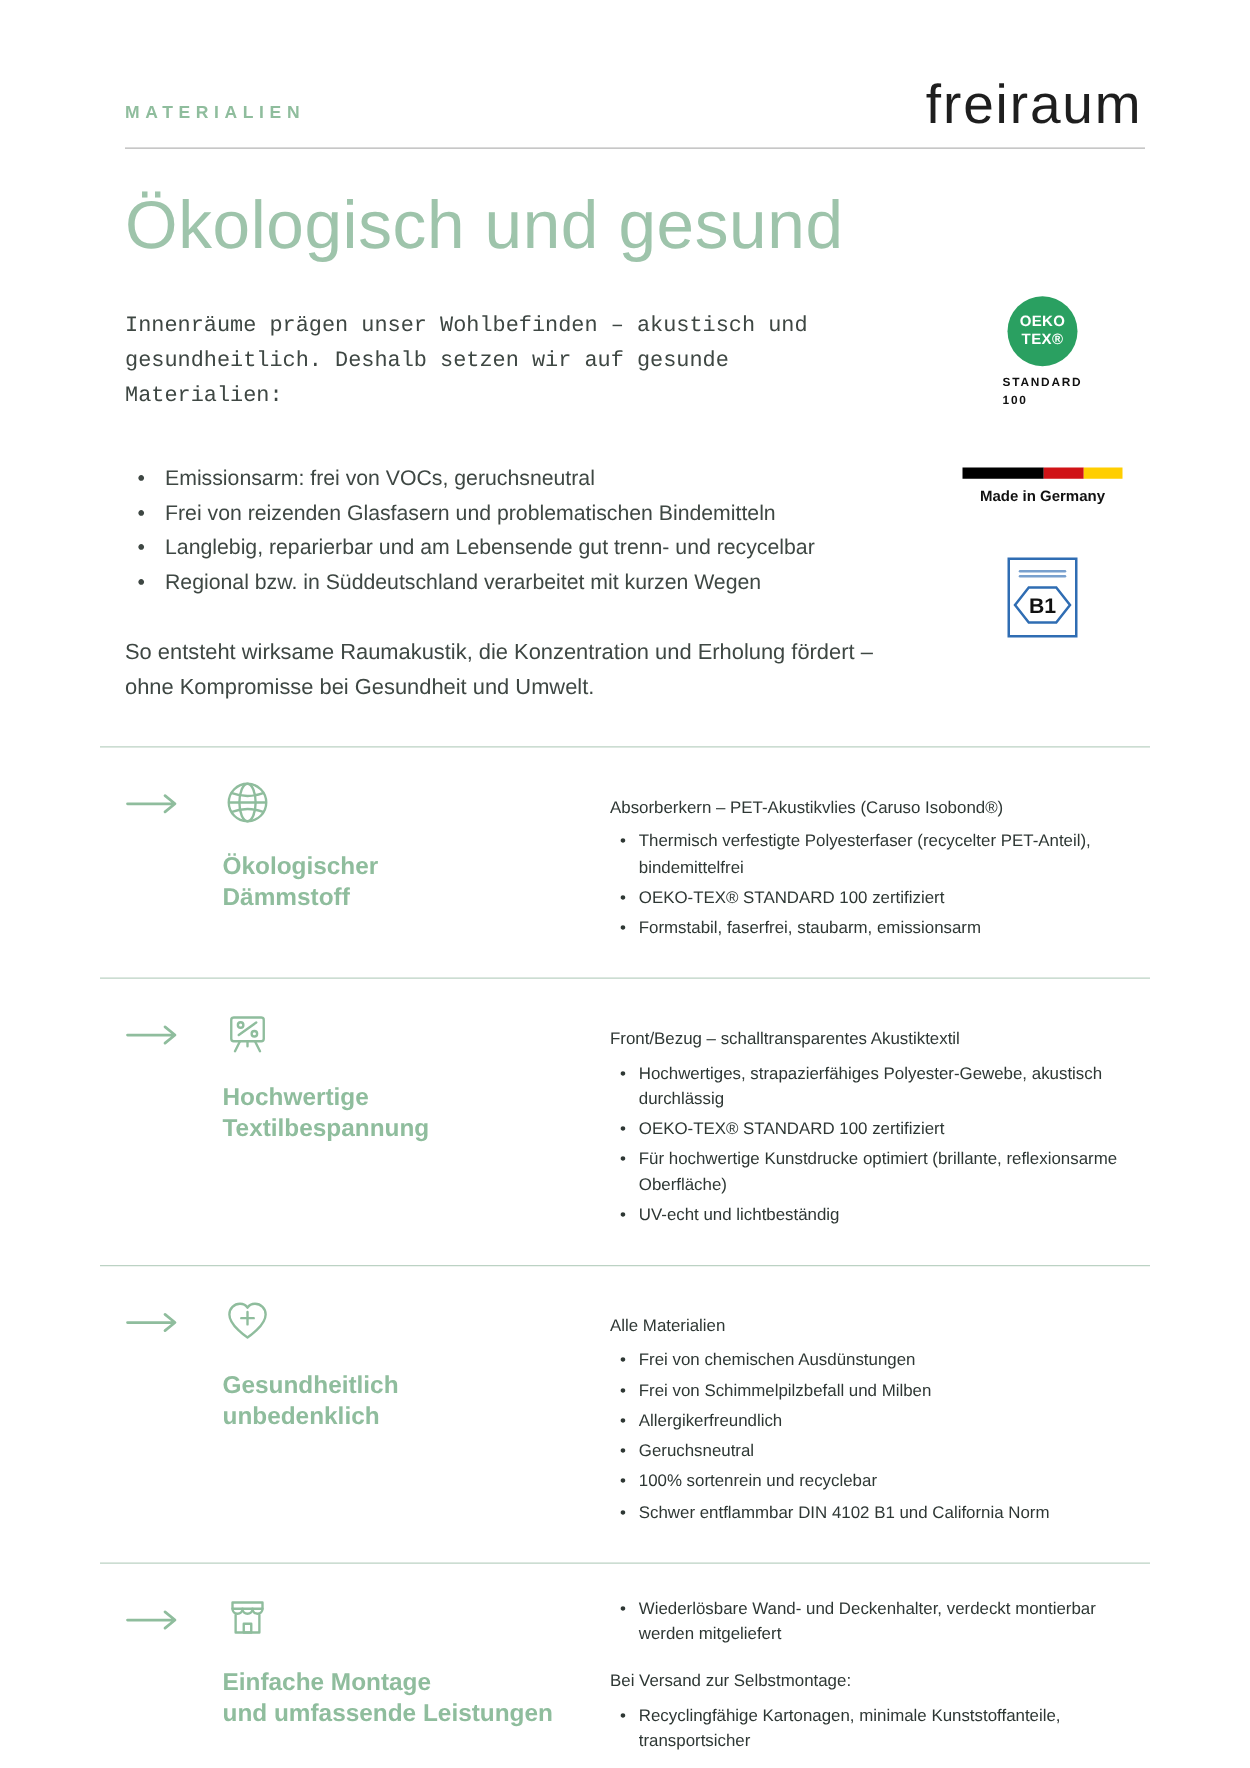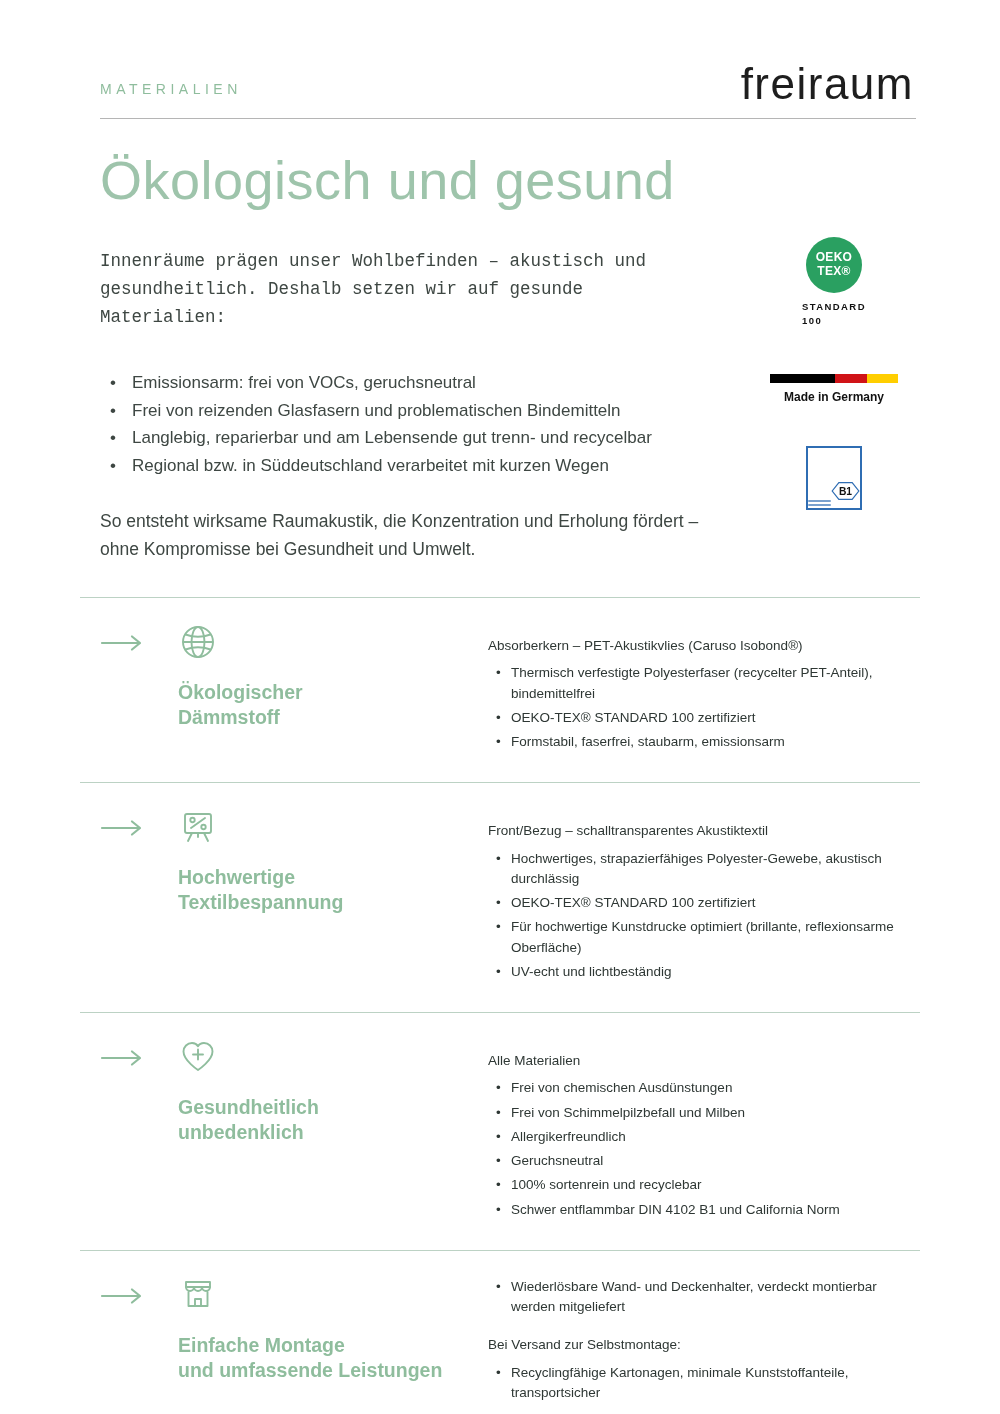--- a/index.html
+++ b/index.html
@@ -6,21 +6,21 @@
   html,body { background:#ffffff; }
   body {
     width:1000px; height:1414px; overflow:hidden; position:relative;
     font-family:"Liberation Sans", sans-serif;
     color:var(--text, #3e4743);
   }
   .page { width:1000px; height:1414px; display:flex; flex-direction:column; background:#fff; }
 
   
   .header { display:flex; justify-content:space-between; align-items:flex-end; padding:62px 86px 12px 100px; }
-  .eyebrow { color:var(--accent,#8fbd9d); font-size:14px; font-weight:400; letter-spacing:4.5px; padding-bottom:9px; }
+  .eyebrow { color:var(--accent,#8fbd9d); font-size:14px; font-weight:700; letter-spacing:4.5px; padding-bottom:9px; }
   .brand { font-size:44px; font-weight:300; letter-spacing:1.5px; color:#1e1e1e; line-height:1; }
   .header-rule { border:none; border-top:1.5px solid #b5b5b5; margin:0 84px 0 100px; }
 
   
   .main { position:relative; padding:30px 100px 34px 100px; }
   .title { font-size:54px; font-weight:400; color:var(--accent-light,#9ec4ab); letter-spacing:0.5px; margin-bottom:36px; }
   .lead { width:560px; font-size:17.5px; line-height:1.6; margin-bottom:38px; color:var(--text,#3e4743);font-family:Liberation Mono, monospace; }
   .intro-list { list-style:none; width:630px; margin-bottom:28px; }
   .intro-list li { position:relative; padding-left:32px; font-size:17px; line-height:1.62; color:var(--text,#3e4743); }
   .intro-list li::before { content:"•"; position:absolute; left:10px; }
@@ -33,21 +33,21 @@
                  color:#fff; display:flex; flex-direction:column; align-items:center; justify-content:center;
                  font-weight:700; font-size:12px; line-height:1.15; letter-spacing:0.3px; }
   .oeko-sub { margin-top:7px; text-align:left; font-weight:700; font-size:9.5px; letter-spacing:1.4px; color:#111; line-height:1.45; }
   .mig { margin-top:46px; display:flex; flex-direction:column; align-items:center; }
   .flagbar { display:flex; width:128px; height:9px; }
   .flagbar .f-black { flex:5; background:#000; }
   .flagbar .f-red   { flex:2.4; background:var(--flag-red,#d01317); }
   .flagbar .f-gold  { flex:2.4; background:var(--flag-gold,#ffce00); }
   .mig-label { margin-top:7px; font-size:12px; font-weight:700; color:#111; }
   .b1 { margin-top:42px; }
-  .b1-box { width:56px; height:64px; border:2px solid var(--b1-blue,#2f6db3); display:flex; flex-direction:row; align-items:flex-end; padding-top:6px; background:#fff; }
+  .b1-box { width:56px; height:64px; border:2px solid var(--b1-blue,#2f6db3); display:flex; flex-direction:column; align-items:center; padding-top:6px; background:#fff; }
   .b1-fineprint { width:38px; }
   .b1-fineprint i { display:block; height:2px; background:var(--b1-blue,#2f6db3); opacity:.65; margin:2px 0; border-radius:1px; }
   .b1-hex { margin-top:3px; }
   .b1-hex text { font-family:"Liberation Sans",sans-serif; font-weight:700; font-size:17px; fill:#111; }
 
   
   .feature { display:flex; margin:0 80px; padding:24px 0 26px 20px; border-top:1px solid var(--line,#bcd2c4); }
   .arrow-cell { width:78px; padding-top:12px; }
   .arrow { stroke:var(--accent,#8fbd9d); stroke-width:2.2; stroke-linecap:round; stroke-linejoin:round; fill:none; }
   .title-cell { width:310px; }

